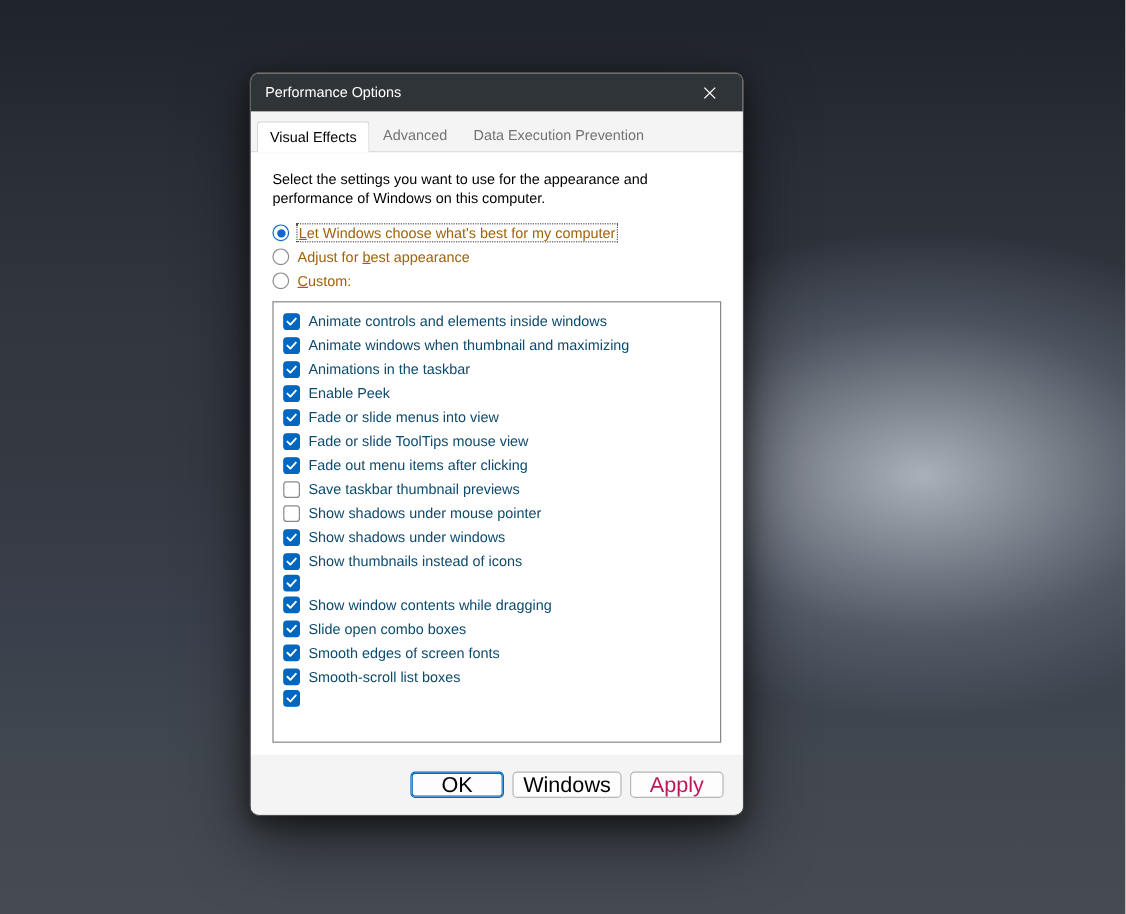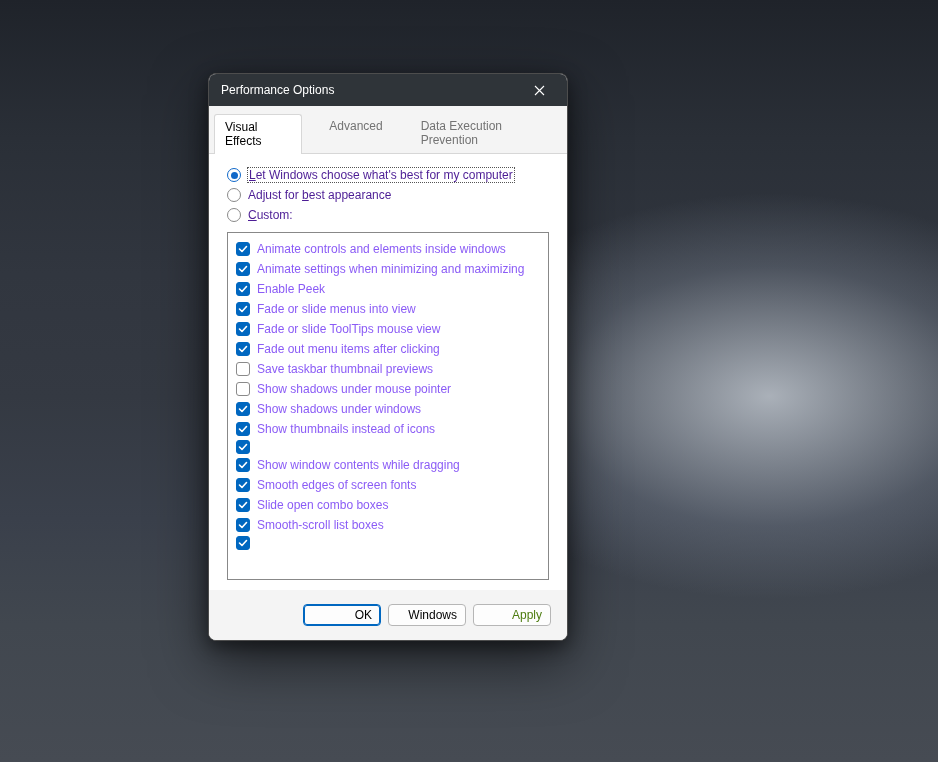--- a/index.html
+++ b/index.html
@@ -5,53 +5,52 @@
   * { box-sizing: border-box; }
   html, body { margin:0; padding:0; width:938px; height:762px; overflow:hidden; font-family:"Segoe UI",Tahoma,sans-serif; }
   .desktop {
     width:938px; height:762px;
     background:
       radial-gradient(ellipse 420px 260px at 82% 52%, rgba(220,227,235,0.7), rgba(140,150,165,0.3) 50%, rgba(50,55,65,0) 78%),
       linear-gradient(180deg,#1f232a 0%,#2a2f37 18%,#31363f 36%,#343942 52%,#3a404b 68%,#41474f 82%,#464b53 100%);
     position:relative;
   }
   .dialog {
-    position:absolute; left:208px; top:60px; width:360px;
+    position:absolute; left:208px; top:60px; width:412px;
     background:#f4f4f4; border:1px solid #4d4d4d; border-radius:8px;
     box-shadow:0 20px 55px rgba(0,0,0,0.55), 0 6px 18px rgba(0,0,0,0.45);
     overflow:hidden;
-    margin-top:13px;
   }
   .titlebar { height:32px; background:#2f3439; color:#fff; display:flex; align-items:center; padding:0 6px 0 12px; font-size:12px; }
   .titlebar .title { flex:1; }
   .close-btn { width:44px; height:28px; display:flex; align-items:center; justify-content:center; border-radius:4px; }
-  .tabs-strip { background:#f4f4f4; padding:7px 5px 0 5px; display:flex; border-bottom:1px solid #d7d7d7;gap:16px; }
+  .tabs-strip { background:#f4f4f4; padding:7px 5px 0 5px; display:flex; border-bottom:1px solid #d7d7d7; }
   .tab { font-size:12px; padding:5px 10px 6px; border:1px solid transparent; border-bottom:none; position:relative; color:#000; }
   .tab.active { background:#ffffff; border-color:#d7d7d7; border-radius:3px 3px 0 0; top:1px; }
   .tab:not(.active){ color:#737373; }
   .pane { background:#ffffff; padding:14px 18px 10px 18px; }
   .desc { font-size:12px; color:#000; line-height:1.35; margin-bottom:14px; }
   .radio-group { display:flex; flex-direction:column; gap:6px; margin-bottom:10px; }
   .radio-row { display:flex; align-items:center; gap:7px; font-size:12px; }
   .radio { width:14px; height:14px; border:1px solid #8a8a8a; border-radius:50%; background:#fff; display:flex; align-items:center; justify-content:center; flex:0 0 auto; }
   .radio.checked { border-color:#1068c9; }
   .radio.checked::after { content:""; width:7px; height:7px; background:#1068c9; border-radius:50%; display:block; }
-  .radio-label { color:#4c1d95; }
+  .radio-label { color:#a16207; }
   .radio-label u { text-decoration:underline; }
   .radio-label.focus { outline:1px dotted #555; outline-offset:0px; padding:0 1px; }
   .list-box { border:1px solid #888; background:#fff; padding:6px 8px 28px 8px; min-height:320px; }
-  .chk-row { display:flex; align-items:center; gap:7px; font-size:12px; color:#8b5cf6; padding:1px 0; line-height:18px; }
+  .chk-row { display:flex; align-items:center; gap:7px; font-size:12px; color:#0c4a6e; padding:1px 0; line-height:18px; }
   .chk { width:14px; height:14px; border:1px solid #8a8a8a; border-radius:3px; background:#fff; flex:0 0 auto; display:flex; align-items:center; justify-content:center; }
   .chk.checked { background:#0067c0; border-color:#0067c0; }
   .chk.checked svg { display:block; }
   .chk svg { display:none; }
   .button-row { display:flex; justify-content:flex-end; gap:7px; padding:14px 16px 14px; background:#f4f4f4; }
-  .btn { min-width:78px; height:22px; font-size:12px; border:1px solid #b6b6b6; border-radius:4px; background:#fdfdfd; display:flex; align-items:center; justify-content:flex-end; color:#000; padding:0 8px; }
+  .btn { min-width:78px; height:22px; font-size:18px; border:1px solid #b6b6b6; border-radius:4px; background:#fdfdfd; display:flex; align-items:center; justify-content:center; color:#000; padding:0 8px; }
   .btn.default { border-color:#0067c0; box-shadow:inset 0 0 0 1px #0067c0; }
-  .btn.disabled { color:#4d7c0f; }
+  .btn.disabled { color:#be185d; }
   .tabs-container { background:#fff; }
 </style>
 </head>
 <body>
 
 <div class="desktop">
   <div class="dialog">
 
     <div class="titlebar">
       <span class="title">Performance Options</span>
@@ -63,20 +62,21 @@
     </div>
 
     <div class="tabs-strip" id="tabs-strip">
         <div class="tab active">Visual Effects</div>
         <div class="tab">Advanced</div>
         <div class="tab">Data Execution Prevention</div>
       </div>
 
     <div class="tabs-container">
       <div class="pane">
+        <div class="desc">Select the settings you want to use for the appearance and performance of Windows on this computer.</div>
 
         <div class="radio-group" id="radio-group">
             <div class="radio-row">
               <div class="radio checked"></div>
               <span class="radio-label focus"><u>L</u>et Windows choose what's best for my computer</span>
             </div>
             <div class="radio-row">
               <div class="radio"></div>
               <span class="radio-label">Adjust for <u>b</u>est appearance</span>
             </div>
@@ -94,21 +94,29 @@
                 </svg>
               </div>
               <span>Animate controls and elements inside windows</span>
             </div>
             <div class="chk-row">
               <div class="chk checked">
                 <svg width="10" height="10" viewBox="0 0 10 10">
                   <path d="M1.5 5 L4 7.5 L8.5 2.5" stroke="#ffffff" stroke-width="1.6" fill="none" stroke-linecap="round" stroke-linejoin="round"></path>
                 </svg>
               </div>
-              <span>Animate settings when minimizing and maximizing</span>
+              <span>Animate windows when thumbnail and maximizing</span>
+            </div>
+            <div class="chk-row">
+              <div class="chk checked">
+                <svg width="10" height="10" viewBox="0 0 10 10">
+                  <path d="M1.5 5 L4 7.5 L8.5 2.5" stroke="#ffffff" stroke-width="1.6" fill="none" stroke-linecap="round" stroke-linejoin="round"></path>
+                </svg>
+              </div>
+              <span>Animations in the taskbar</span>
             </div>
             <div class="chk-row">
               <div class="chk checked">
                 <svg width="10" height="10" viewBox="0 0 10 10">
                   <path d="M1.5 5 L4 7.5 L8.5 2.5" stroke="#ffffff" stroke-width="1.6" fill="none" stroke-linecap="round" stroke-linejoin="round"></path>
                 </svg>
               </div>
               <span>Enable Peek</span>
             </div>
             <div class="chk-row">
@@ -173,29 +181,29 @@
                 </svg>
               </div>
               <span>Show window contents while dragging</span>
             </div>
             <div class="chk-row">
               <div class="chk checked">
                 <svg width="10" height="10" viewBox="0 0 10 10">
                   <path d="M1.5 5 L4 7.5 L8.5 2.5" stroke="#ffffff" stroke-width="1.6" fill="none" stroke-linecap="round" stroke-linejoin="round"></path>
                 </svg>
               </div>
+              <span>Slide open combo boxes</span>
+            </div>
+            <div class="chk-row">
+              <div class="chk checked">
+                <svg width="10" height="10" viewBox="0 0 10 10">
+                  <path d="M1.5 5 L4 7.5 L8.5 2.5" stroke="#ffffff" stroke-width="1.6" fill="none" stroke-linecap="round" stroke-linejoin="round"></path>
+                </svg>
+              </div>
               <span>Smooth edges of screen fonts</span>
-            </div>
-            <div class="chk-row">
-              <div class="chk checked">
-                <svg width="10" height="10" viewBox="0 0 10 10">
-                  <path d="M1.5 5 L4 7.5 L8.5 2.5" stroke="#ffffff" stroke-width="1.6" fill="none" stroke-linecap="round" stroke-linejoin="round"></path>
-                </svg>
-              </div>
-              <span>Slide open combo boxes</span>
             </div>
             <div class="chk-row">
               <div class="chk checked">
                 <svg width="10" height="10" viewBox="0 0 10 10">
                   <path d="M1.5 5 L4 7.5 L8.5 2.5" stroke="#ffffff" stroke-width="1.6" fill="none" stroke-linecap="round" stroke-linejoin="round"></path>
                 </svg>
               </div>
               <span>Smooth-scroll list boxes</span>
             </div>
             <div class="chk-row">

